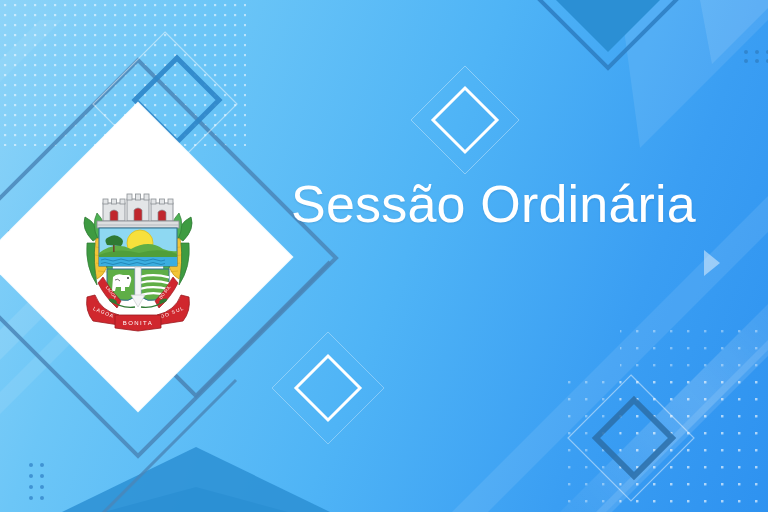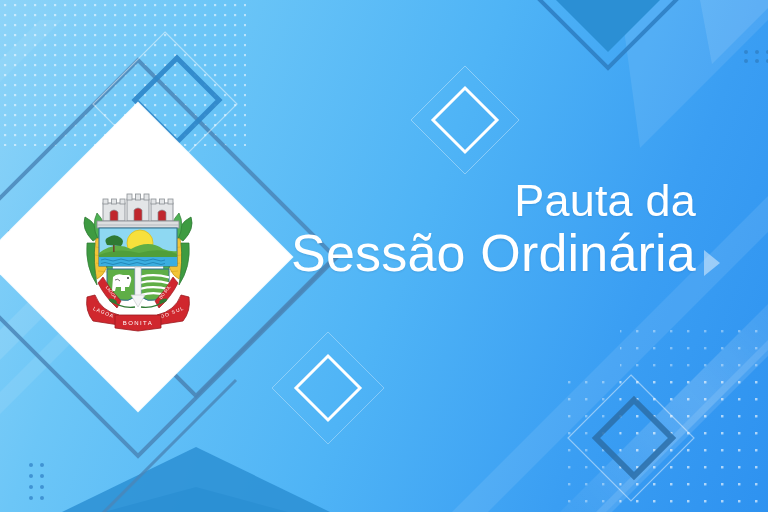--- a/index.html
+++ b/index.html
@@ -337,18 +337,17 @@
         <path d="M 104 118 Q 92 128 78 126"></path>
       </g>
       <g fill="#2F7A33">
         <ellipse cx="50" cy="120" rx="4" ry="1.8" transform="rotate(22 50 120)"></ellipse>
         <ellipse cx="100" cy="120" rx="4" ry="1.8" transform="rotate(-22 100 120)"></ellipse>
       </g>
     </svg>
   </div>
 
   <div class="title-block">
-    <span class="title-line1">Pauta da</span>
     <span class="title-line2">Sessão Ordinária</span>
   </div>
   <div class="title-arrow"></div>
 
 </div>
 
 </body></html>

